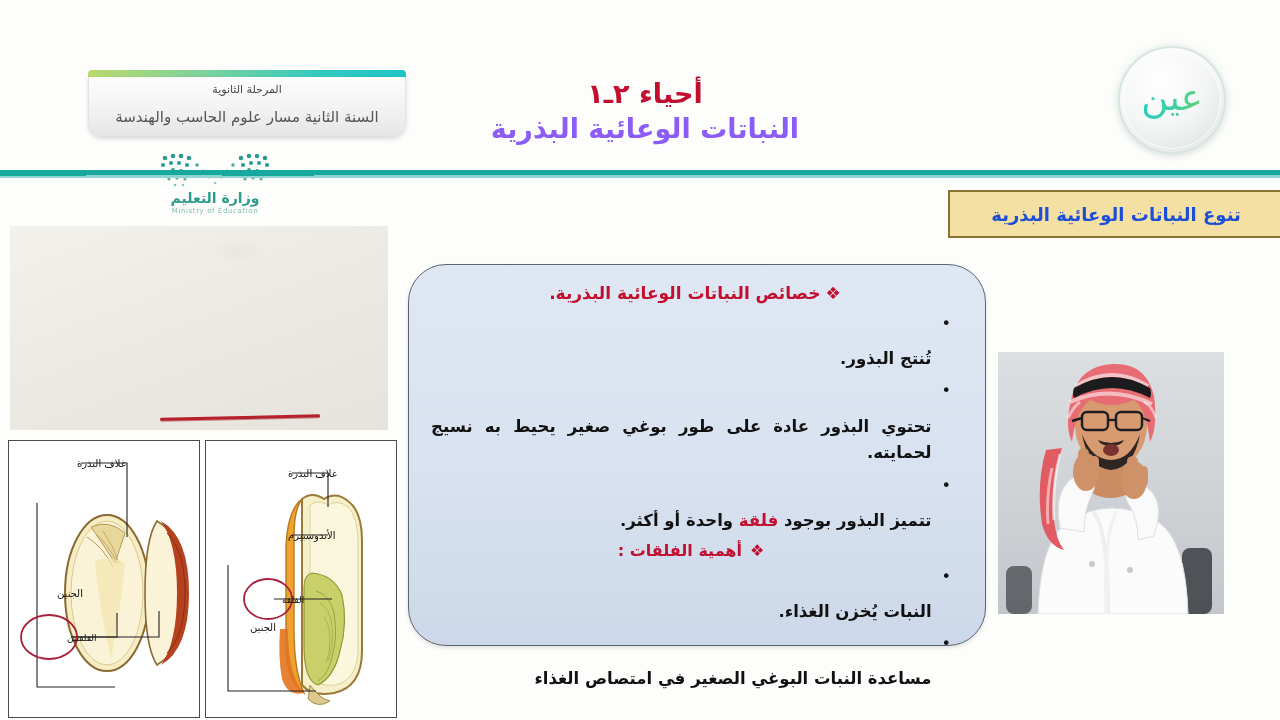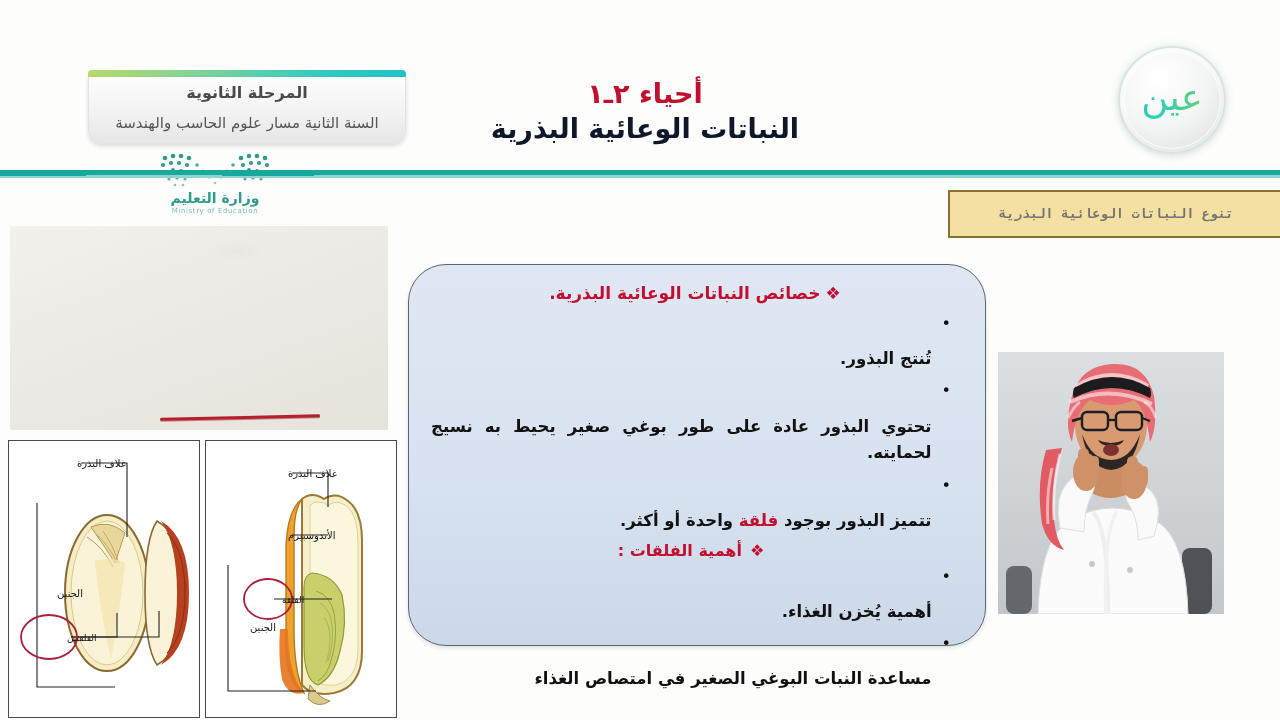--- a/index.html
+++ b/index.html
@@ -18,40 +18,40 @@
     background:linear-gradient(90deg,#b9d96a 0%,#7fd39a 35%,#35c9bf 72%,#1fc4c8 100%);
   }
   .badge-body{
     background:linear-gradient(180deg,#fdfdfd 0%,#f2f2f2 55%,#e6e6e6 100%);
     border:1px solid #e2e2e2;border-top:none;
     border-radius:0 0 14px 14px;
     box-shadow:0 2px 4px rgba(0,0,0,.14);
     padding:6px 10px 9px;text-align:center;
     direction:rtl;
   }
-  .badge-l1{font-size:16px;font-weight:bold;color:#4a4a4a;line-height:1.25;letter-spacing:.2px;}
+  .badge-l1{font-size:11px;font-weight:normal;color:#4a4a4a;line-height:1.25;letter-spacing:.2px;}
   .badge-l2{font-size:15px;color:#555;line-height:1.3;margin-top:11px;}
 
   
   .ministry{position:absolute;left:130px;top:152px;width:170px;text-align:center;}
   .ministry svg{display:block;margin:0 auto;}
   .min-ar{font-size:14px;color:#2e9b8f;font-weight:bold;letter-spacing:2px;direction:rtl;margin-top:-2px;}
   .min-en{font-size:7px;color:#7fb9b2;letter-spacing:.6px;margin-top:1px;}
 
   
   .rule-main{position:absolute;left:0;top:170px;width:1280px;height:5px;background:#17a89e;}
   .rule-main:after{content:"";position:absolute;left:0;top:5px;width:1280px;height:3px;background:#8fd4ce;}
   .rule-left-seg{position:absolute;left:0;top:171px;width:86px;height:5px;background:#17a89e;}
   .rule-mid-seg{position:absolute;left:222px;top:171px;width:92px;height:5px;background:#17a89e;}
 
   
   .title-block{position:absolute;left:430px;top:78px;width:430px;text-align:center;direction:rtl;}
   .title-red{font-size:27px;font-weight:bold;color:#c20f2f;line-height:1.15;
              font-family:"DejaVu Sans","Liberation Sans",sans-serif;text-align:center;}
-  .title-black{font-size:27px;font-weight:bold;color:#0f172a;line-height:1.25;margin-top:3px;}
+  .title-black{font-size:27px;font-weight:bold;color:#8b5cf6;line-height:1.25;margin-top:3px;}
 
   
   .ain{position:absolute;left:1118px;top:46px;width:108px;height:108px;}
   .ain-glow{position:absolute;inset:-8px;border-radius:50%;
     background:radial-gradient(circle at 50% 50%,rgba(160,225,210,.55) 0%,rgba(200,235,215,.25) 55%,rgba(255,255,255,0) 72%);}
   .ain-disc{position:absolute;inset:0;border-radius:50%;
     background:radial-gradient(circle at 38% 30%,#ffffff 0%,#f4f6f5 48%,#e2e7e5 78%,#cfd8d5 100%);
     border:2px solid #d8e4e1;
     box-shadow:inset 0 2px 6px rgba(255,255,255,.9),0 2px 6px rgba(0,0,0,.1);}
   .ain-ring{position:absolute;inset:5px;border-radius:50%;border:1px solid rgba(255,255,255,.85);}
@@ -61,21 +61,21 @@
     -webkit-background-clip:text;background-clip:text;color:transparent;
     padding-bottom:6px;}
 
   
   .yellow-banner{
     position:absolute;left:948px;top:190px;width:332px;height:44px;
     background:#f5e0a3;border:2px solid #8a7230;border-right:none;
     display:flex;align-items:center;justify-content:center;
     direction:rtl;
   }
-  .yellow-banner span{font-size:13px;font-weight:bold;color:#737373;letter-spacing:.2px;font-family:Liberation Mono, monospace;}
+  .yellow-banner span{font-size:18px;font-weight:bold;color:#1d4ed8;letter-spacing:.2px;}
 
   
   .seeds{position:absolute;left:10px;top:226px;width:378px;height:204px;
          background:#eae7e1;overflow:hidden;}
   .seeds .bg{position:absolute;inset:0;
     background:
       radial-gradient(ellipse 40px 16px at 60% 12%,rgba(120,120,120,.05),transparent 70%),
       linear-gradient(160deg,#f3f1ec 0%,#eceae4 45%,#e6e3dc 100%);}
   .redline{position:absolute;left:150px;top:190px;width:160px;height:3px;
     background:#b5202c;border-radius:2px;transform:rotate(-1.2deg);
@@ -398,21 +398,21 @@
       <span class="tx ctr-ln"><span>تتميز البذور بوجود </span><span class="hl">فلقة</span><span> واحدة أو أكثر.</span></span>
     </div>
 
     <div class="p-sub ctr-ln" style="justify-content:center;">
       <span>❖</span>
         <span>أهمية الفلقات :</span>
     </div>
 
     <div class="bl one">
       <span class="dot">•</span>
-      <span class="tx ctr-ln">أهمية يُخزن الغذاء.</span>
+      <span class="tx ctr-ln">النبات يُخزن الغذاء.</span>
     </div>
 
     <div class="bl one">
       <span class="dot">•</span>
       <span class="tx ctr-ln">مساعدة النبات البوغي الصغير في امتصاص الغذاء</span>
     </div>
 
   </div>
 
   <div class="video">

